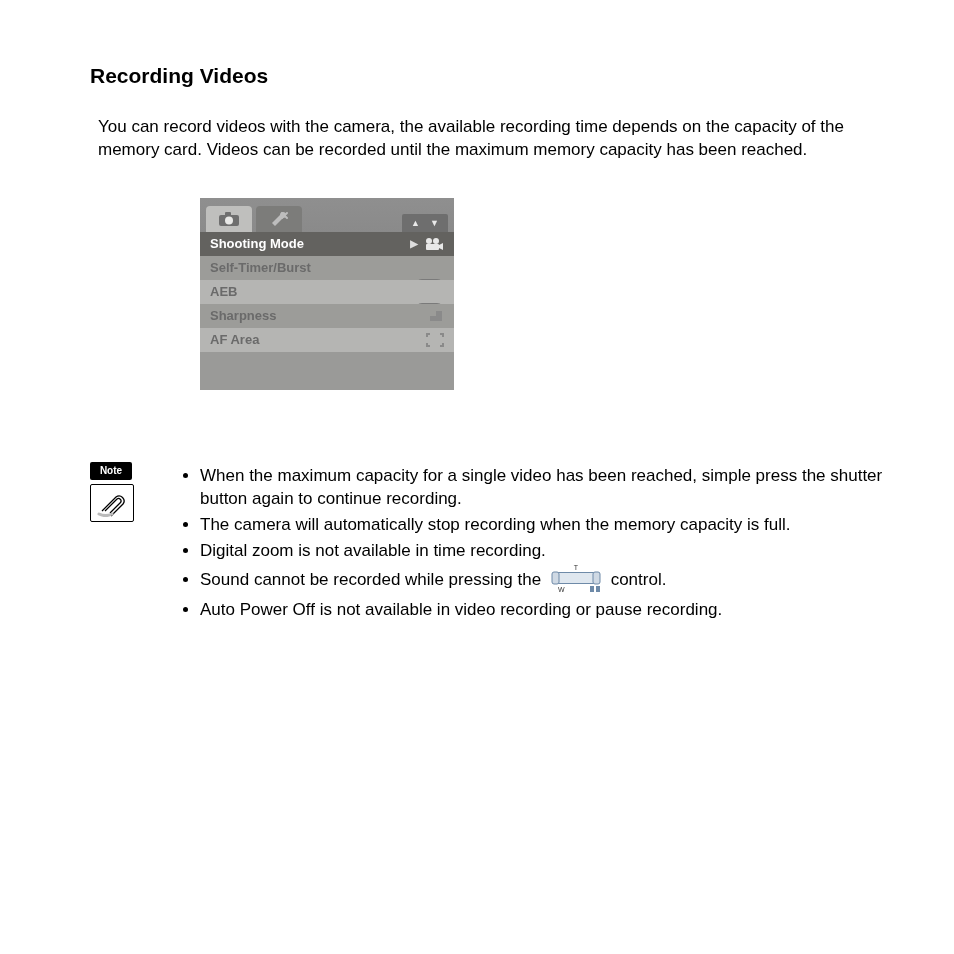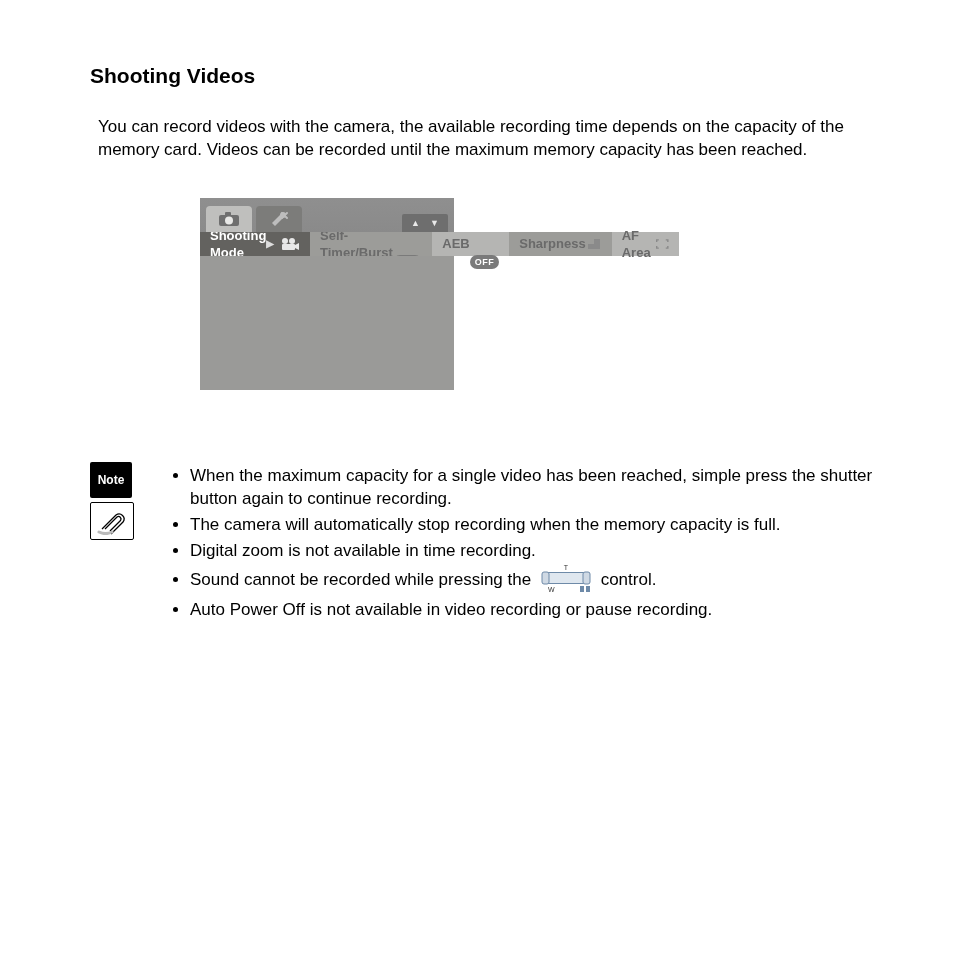--- a/index.html
+++ b/index.html
@@ -64,21 +64,21 @@
   }
   .tab.inactive{background:#7c7c7a}
   .tab svg{display:block}
   .nav-arrows{
     position:absolute;right:6px;bottom:0;
     width:46px;height:18px;background:#6e6e6e;
     display:flex;align-items:center;justify-content:center;gap:10px;
     border-radius:2px 2px 0 0;
   }
   .nav-arrows span{color:#e9e9e9;font-size:9px}
-  .menu-rows{display:flex;flex-direction:row}
+  .menu-rows{display:flex;flex-direction:column}
   .mrow{
     height:24px;display:flex;align-items:center;
     padding:0 10px;justify-content:space-between;
     font-size:13px;font-weight:bold;color:#6a6a6a;
   }
   .mrow:nth-child(odd){background:var(--row)}
   .mrow:nth-child(even){background:var(--row-darker)}
   .mrow.sel{background:var(--row-sel);color:#fff}
   .mrow .r{display:flex;align-items:center;gap:6px}
   .chev{color:#ddd;font-size:10px}
@@ -111,45 +111,45 @@
     display:flex;align-items:center;justify-content:center;
   }
   .rec-btn svg{display:block}
 
   
   .note-block{display:flex;gap:40px;margin-left:0}
   .note-badge{
     width:42px;flex:none;
   }
   .note-label{
-    background:#000;color:#fff;font-size:12px;font-weight:bold;
-    text-align:center;padding:10px 0;border-radius:2px;margin-bottom:4px;
+    background:#000;color:#fff;font-size:10px;font-weight:bold;
+    text-align:center;padding:2px 0;border-radius:2px;margin-bottom:4px;
   }
   .clip{
     width:42px;height:36px;border:1px solid #000;border-radius:2px;
     display:flex;align-items:center;justify-content:center;
   }
   .notes{margin:0;padding-left:18px;max-width:740px}
-  .notes li{margin:3px 0}
+  .notes li{margin:3px 10px}
 
   .zoom-inline{
     display:inline-flex;vertical-align:middle;
     width:56px;height:30px;align-items:center;justify-content:center;
     margin:0 2px;position:relative;top:-2px;
   }
 
   .pagenum{
     position:absolute;left:0;right:0;bottom:24px;text-align:center;font-size:17px;
   }
 </style>
 </head>
 <body>
 
 <div class="page">
-  <h1 class="title">Shooting Videos</h1>
+  <h1 class="title">Recording Videos</h1>
   <p class="intro">You can record videos with the camera, the available recording time depends on the capacity of the memory card. Videos can be recorded until the maximum memory capacity has been reached.</p>
 
   <div class="screens">
 
     <div class="screen" style="display:flex;flex-direction:column">
       <div class="tabbar">
         <div class="tab">
           <svg width="22" height="16" viewBox="0 0 22 16">
             <rect x="1" y="4" width="20" height="11" rx="2" fill="#6f6f6f"></rect>
             <rect x="7" y="1" width="6" height="4" rx="1" fill="#6f6f6f"></rect>

